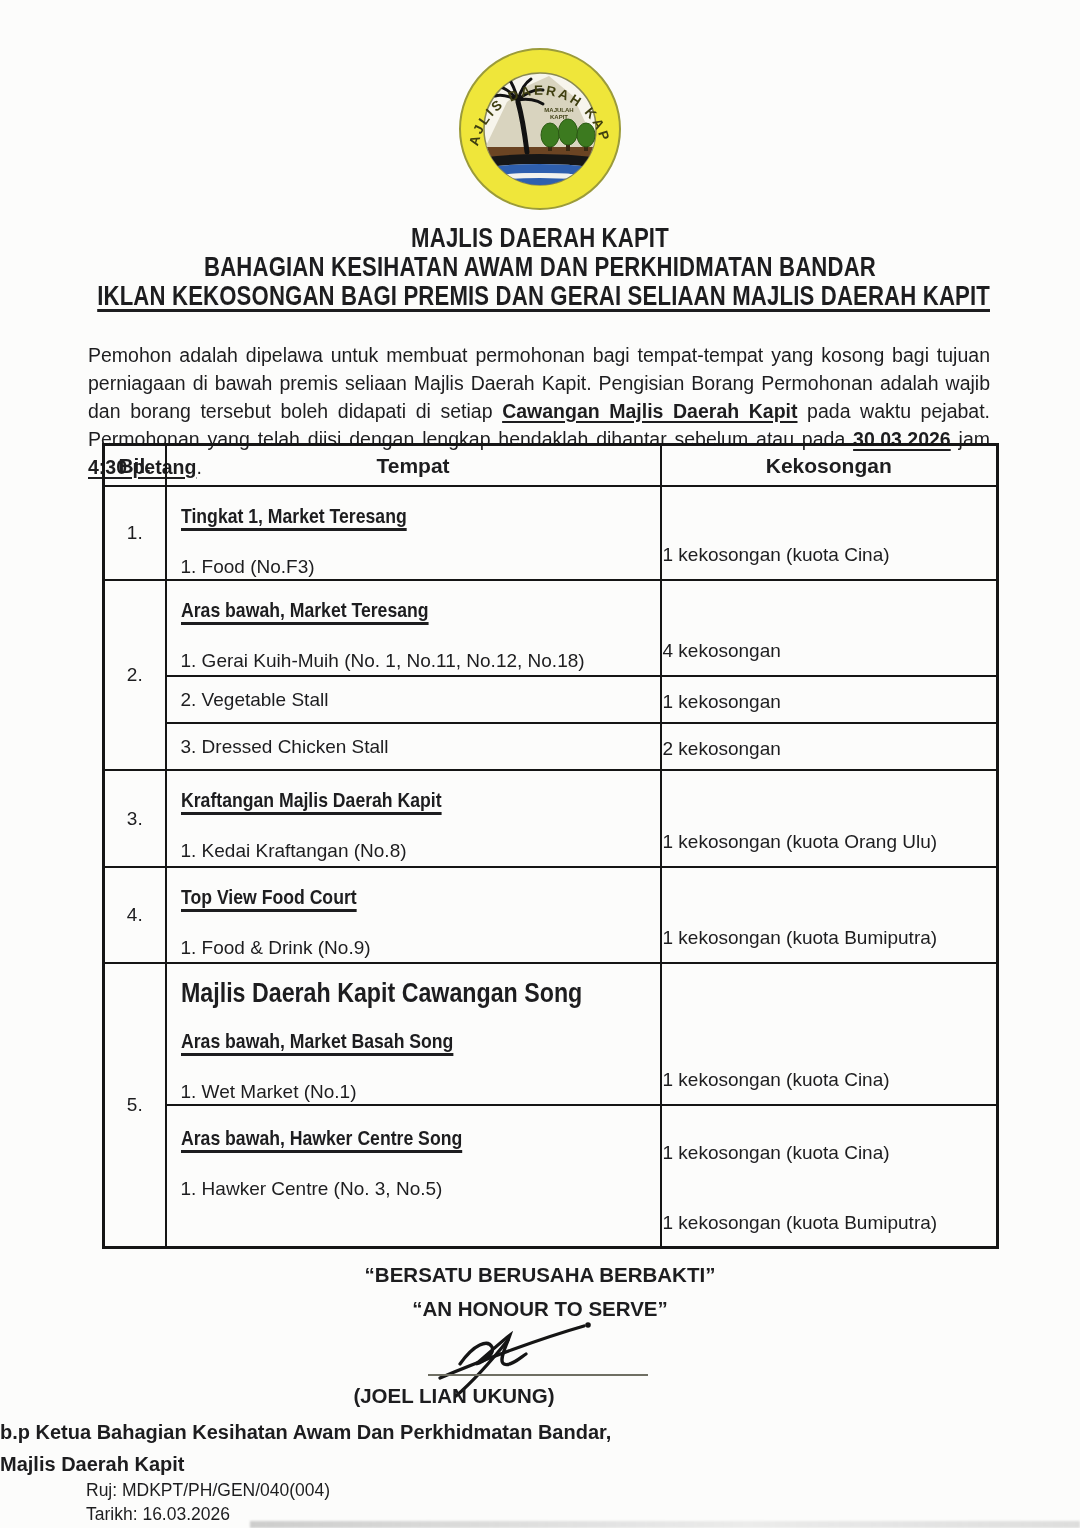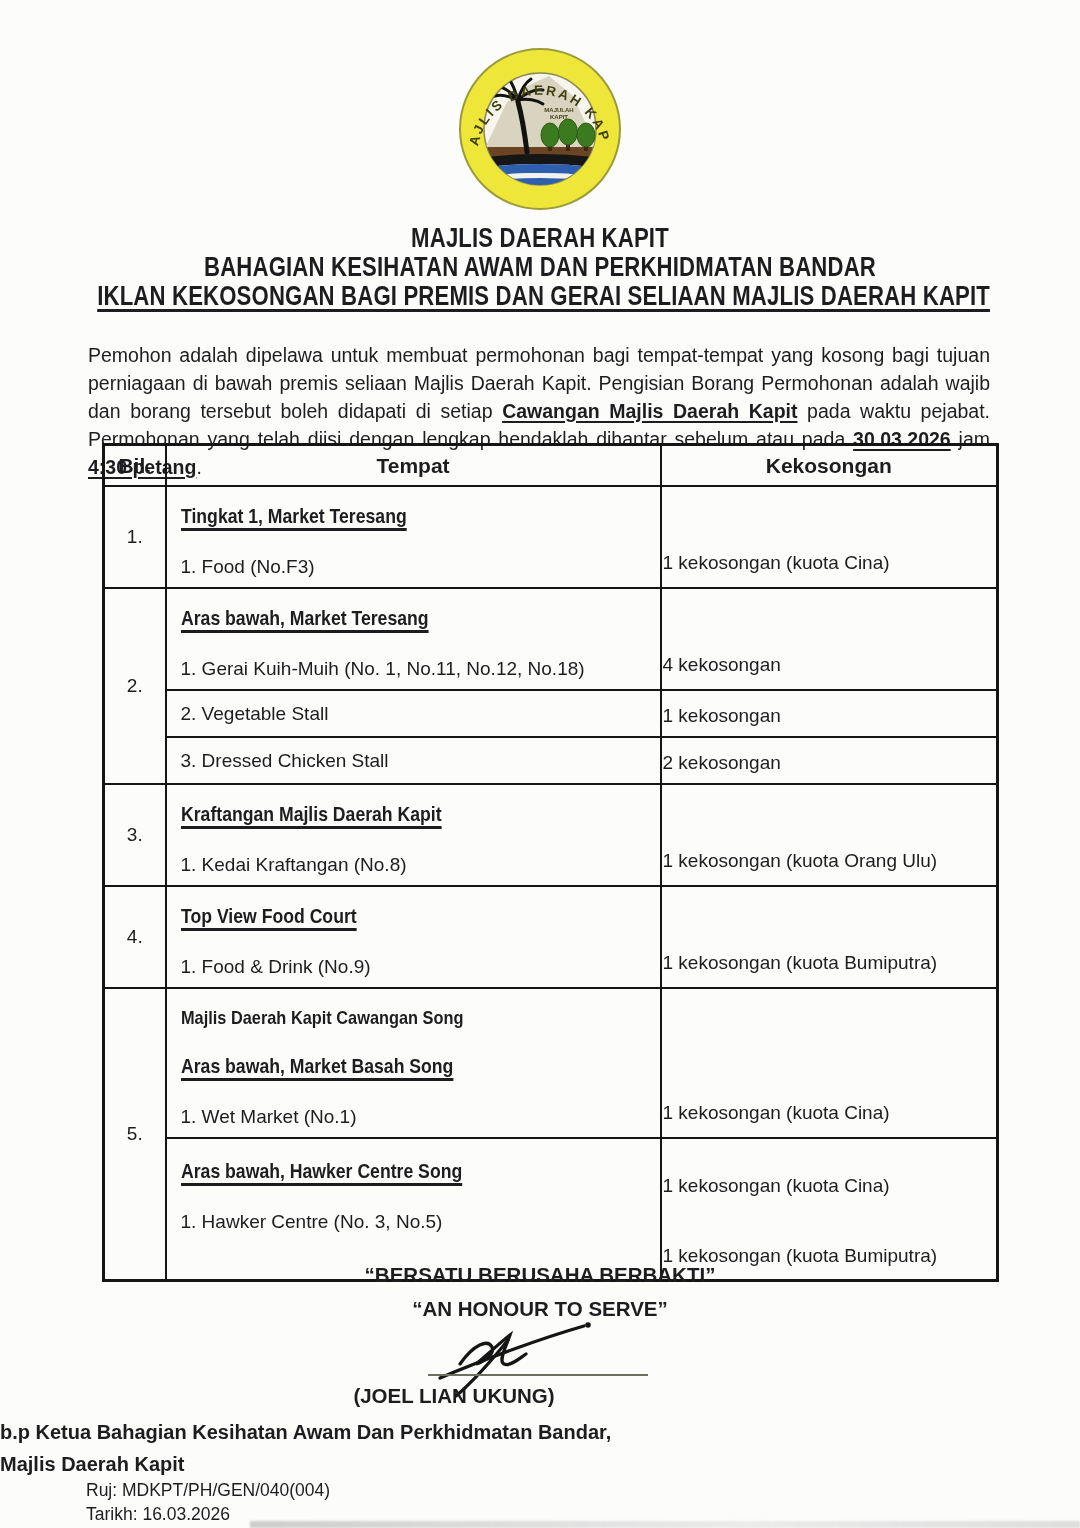--- a/index.html
+++ b/index.html
@@ -35,25 +35,25 @@
     border-collapse:collapse; table-layout:fixed;
     border:3px solid #151515;
   }
   .vtable th, .vtable td { border:2px solid #151515; }
   .vtable thead th { height:35px; font-size:21px; font-weight:700; text-align:center; padding:2px 0; }
   td.bil { text-align:center; vertical-align:middle; font-size:19px; }
 
   td.tempat { padding-left:14px; padding-right:8px; }
   td.t-spread { vertical-align:top; padding-top:17px; padding-bottom:0; }
   td.t-pad { padding-top:20px; }
-  td.t-low { vertical-align:bottom; padding-bottom:2px;border-radius:15px; }
+  td.t-low { vertical-align:bottom; padding-bottom:10px;border-radius:15px; }
 
   .line { line-height:24px; margin-bottom:27px; }
-  .line:last-child { margin-bottom:8px; }
-  .line.h  { font-weight:700; font-size:19px; margin-bottom:24px; }
+  .line:last-child { margin-bottom:0; }
+  .line.h  { font-weight:700; font-size:27px; margin-bottom:24px; }
   .line.hu { font-weight:700; font-size:20.5px; }
   .line.h .hspan, .line.hu .hspan {
     display:inline-block; transform:scaleX(0.86); transform-origin:0 50%; white-space:nowrap;
   }
   .line.hu .hspan { text-decoration:underline; text-decoration-thickness:2.5px; text-underline-offset:5px; }
   .line.it { font-size:19px; }
 
   td.vac { font-size:19px; }
   td.v-bottom { vertical-align:bottom; padding-bottom:12px; }
   td.v-low { vertical-align:bottom; padding-bottom:8px; }

